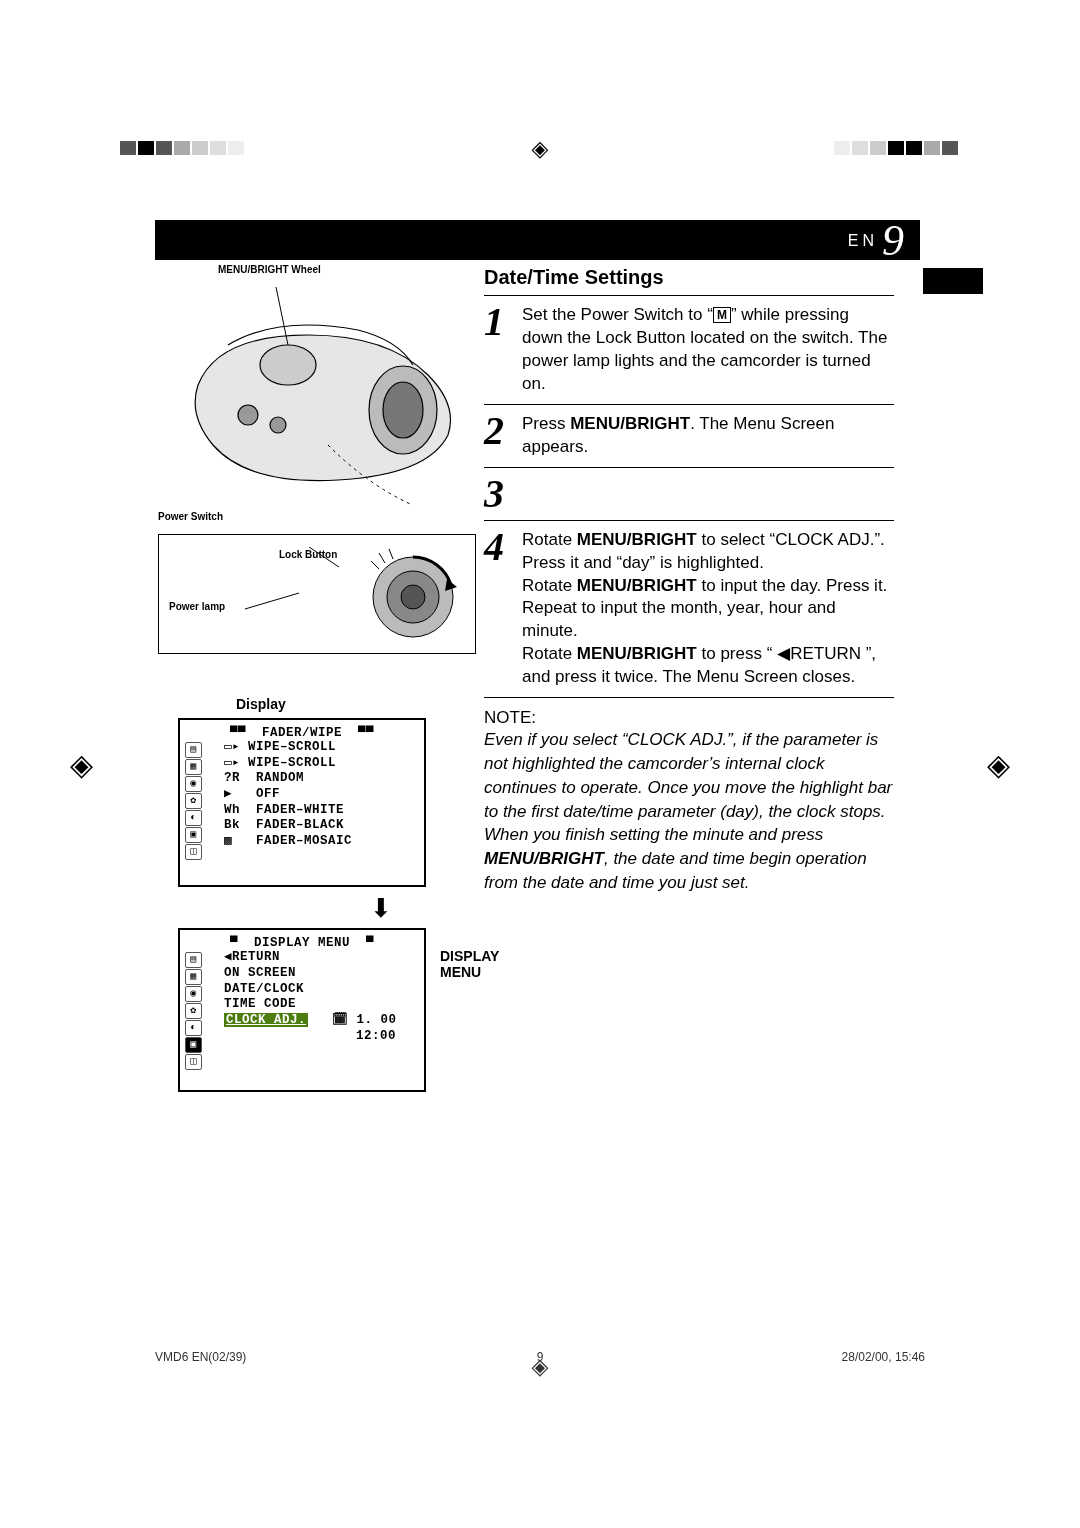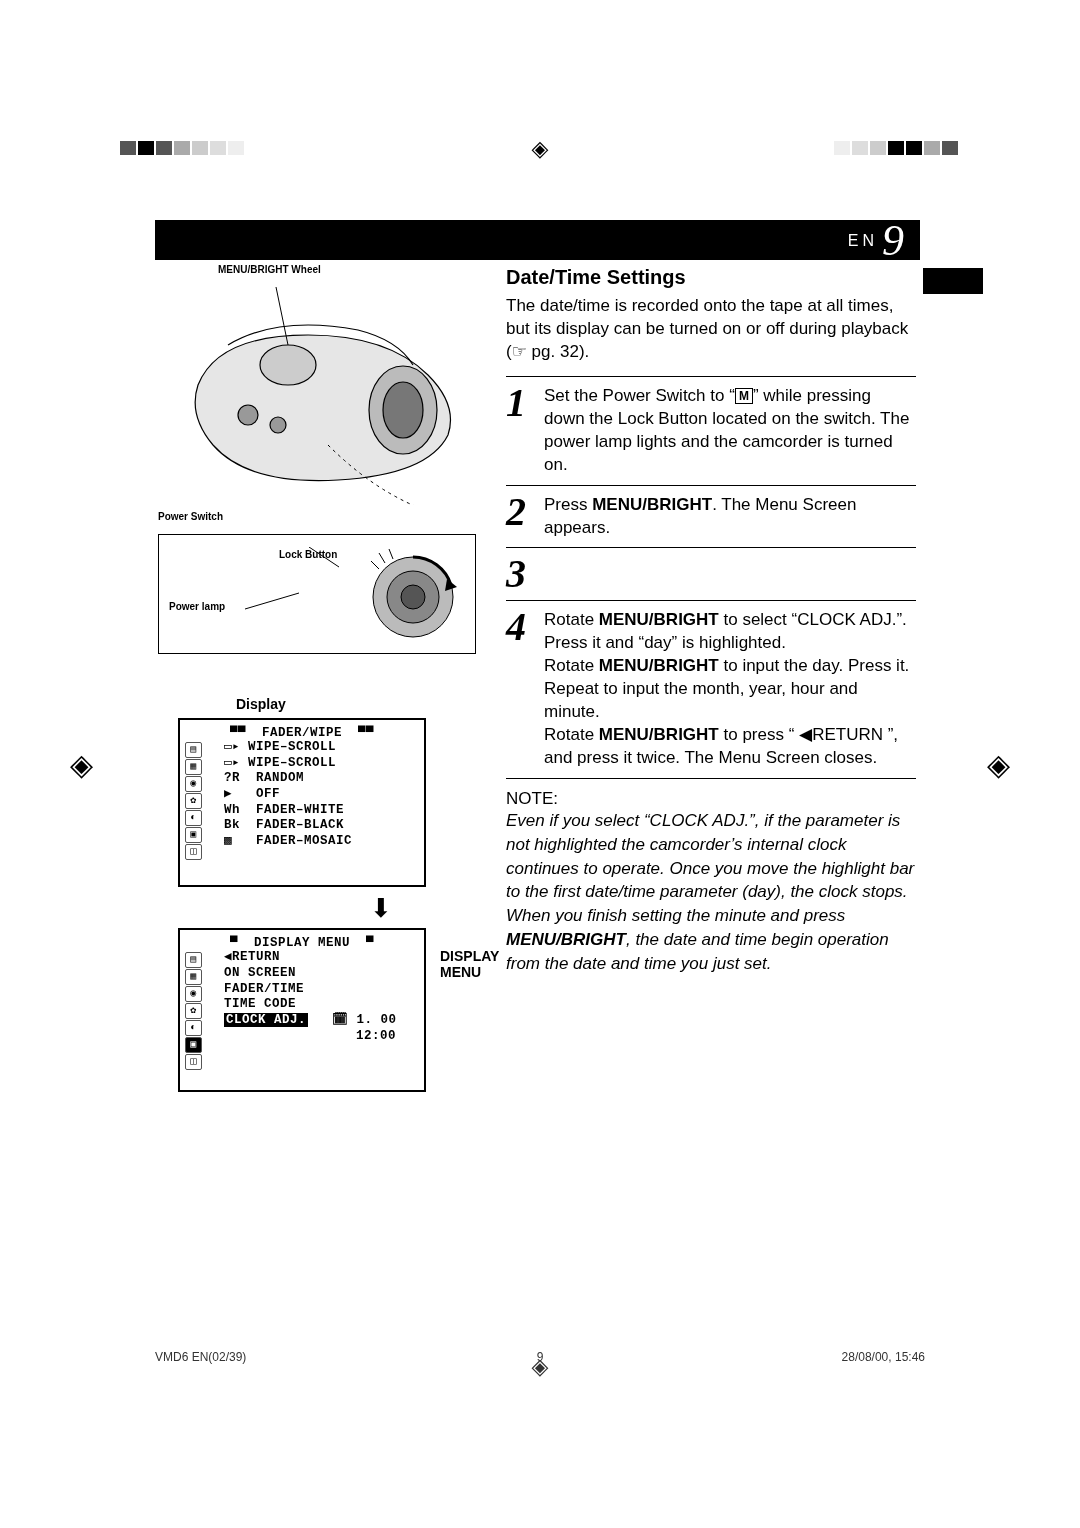--- a/index.html
+++ b/index.html
@@ -42,21 +42,21 @@
   .black-tab { position:absolute; right:97px; top:268px; width:60px; height:26px; background:#000; }
 
   .left-col {
     position: absolute;
     left: 158px;
     top: 264px;
     width: 336px;
   }
   .right-col {
     position: absolute;
-    left: 506px;
+    left: 484px;
     top: 260px;
     width: 410px;
   }
 
   .label { font-size:10px; font-weight:bold; }
 
   .cam-box { width:100%; height:236px; position:relative; }
   .cam-svg { width:100%; height:230px; }
 
   .switch-box { border:1px solid #000; width:318px; height:120px; margin-top:12px; position:relative; padding:14px 10px; box-sizing:border-box;}
@@ -75,21 +75,21 @@
     letter-spacing:0.5px;
     padding: 6px 8px 36px 8px;
     position: relative;
   }
   .osd .title-bar { text-align:center; }
   .osd .title-bar span { padding: 0 4px;}
   .osd-row { white-space: pre; line-height:1.25;margin-left:12px; }
   .osd-icons { position:absolute; left:5px; top:22px; width:18px; }
   .osd-icons div { width:15px; height:14px; border:1px solid #555; border-radius:2px; margin-bottom:1px; font-size:10px; text-align:center; line-height:13px;}
   .osd-list { margin-left:24px; }
-  .hl { background:#000000; color:#fff; padding:0 2px; }
+  .hl { background:#4d7c0f; color:#fff; padding:0 2px;text-decoration:underline; }
   .arrow-down { text-align:center; font-size:26px; margin:6px 0 4px 110px; }
   .osd2-side-label { position:absolute; left:282px; font-size:14px; font-weight:bold; }
 
   h3.section-title { font-size:20px; margin:6px 0 6px 0; font-weight:bold;}
   .intro { line-height:1.35; margin-bottom:12px;}
   .step { display:flex; border-top:1px solid #000; padding:8px 0 8px 0;}
   .step:first-of-type { border-top:1px solid #000; }
   .step-num { font-family: Georgia, 'Times New Roman', serif; font-style:italic; font-weight:bold; font-size:40px; line-height:0.9; width:38px; flex-shrink:0;}
   .step-body { line-height:1.35; }
   .note-label { margin-top:10px; }
@@ -215,33 +215,32 @@
           <div>◉</div>
           <div>✿</div>
           <div>◐</div>
           <div style="background:#000;color:#fff">▣</div>
           <div>◫</div>
       </div>
       <div class="title-bar"><span>▀</span> <span>DISPLAY MENU</span> <span>▀</span></div>
       <div class="osd-list">
         <div class="osd-row">◀RETURN</div>
         <div class="osd-row">ON SCREEN</div>
-        <div class="osd-row">FADER/TIME</div>
+        <div class="osd-row">DATE/CLOCK</div>
         <div class="osd-row">TIME CODE</div>
         <div class="osd-row"><span class="hl">CLOCK ADJ.</span>   🗓 <span>1. 00</span></div>
         <div class="osd-row" style="text-align:right; padding-right:20px;">12:00</div>
       </div>
     </div>
     <span class="osd2-side-label" style="top:20px;">DISPLAY MENU</span>
   </div>
 </div>
 
 <div class="right-col">
   <h3 class="section-title">Date/Time Settings</h3>
-  <div class="intro">The date/time is recorded onto the tape at all times, but its display can be turned on or off during playback (☞ pg. 32).</div>
 
   <div class="step">
     <div class="step-num">1</div>
     <div class="step-body">
       Set the Power Switch to “<span class="icon-box">M</span>” while pressing down the Lock Button located on the switch. The power lamp lights and the camcorder is turned on.
     </div>
   </div>
 
   <div class="step">
     <div class="step-num">2</div>
@@ -265,15 +264,15 @@
 
   <div class="note-label">NOTE:</div>
   <div class="note-body">
     Even if you select “CLOCK ADJ.”, if the parameter is not highlighted the camcorder’s internal clock continues to operate. Once you move the highlight bar to the first date/time parameter (day), the clock stops. When you finish setting the minute and press <strong>MENU/BRIGHT</strong>, the date and time begin operation from the date and time you just set.
   </div>
 </div>
 
 <div class="footer">
   <span class="footer-left">VMD6 EN(02/39)</span>
   <span class="footer-center">9</span>
-  <span class="footer-right">28/08/00, 15:46</span>
+  <span class="footer-right">28/02/00, 15:46</span>
   <span class="footer-reg">◈</span>
 </div>
 
 </body></html>

